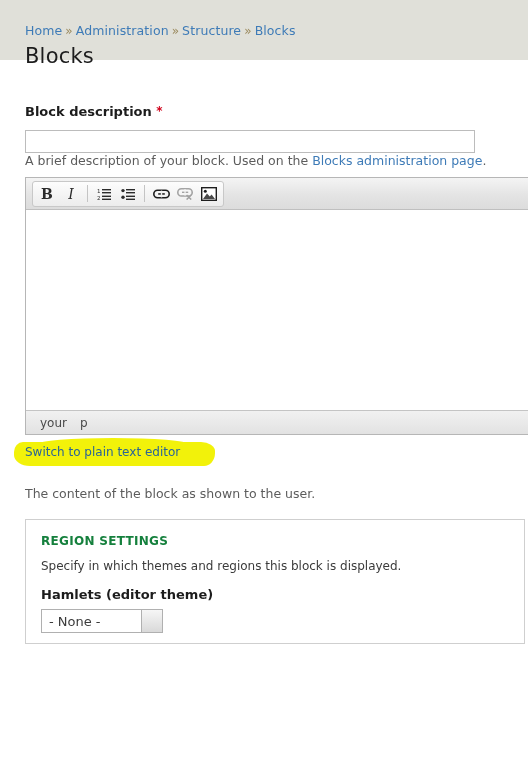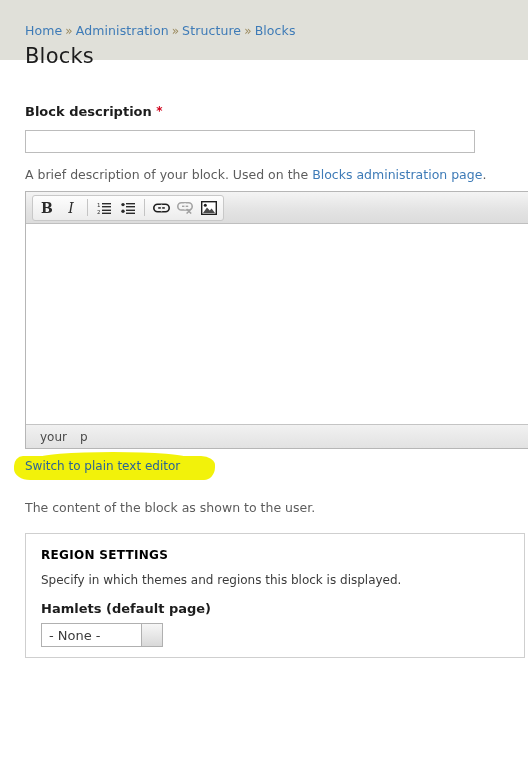--- a/index.html
+++ b/index.html
@@ -90,21 +90,21 @@
     color: #3e7bb7;
     text-decoration: none;
   }
 
   
   .m-title-label   { margin-top: 34px; }
   .m-title-input   { margin-top: 10px; }
   .m-title-desc    { margin-top: 9px; }
   .m-desc-label    { margin-top: 44px; }
   .m-desc-input    { margin-top: 11px; }
-  .m-desc-desc     { margin-top: 14px; }
+  .m-desc-desc     { margin-top: 0; }
   .m-body-label    { margin-top: 31px; }
 
   
   .editor {
     margin-top: 8px;
     width: 520px;            
     border: 1px solid #b6b6b6;
     background: #ffffff;
     box-sizing: border-box;
   }
@@ -202,21 +202,21 @@
     width: 500px;
     border: 1px solid #cfcfcf;
     background: #ffffff;
     box-sizing: border-box;
     padding: 14px 0 10px 15px;
   }
   .fieldset-legend {
     font-weight: bold;
     font-size: 12px;
     letter-spacing: 0.3px;
-    color: #000000;
+    color: #15803d;
     text-transform: uppercase;
   }
   .fieldset-desc {
     margin-top: 11px;
     font-size: 12px;
     color: #3b3b3b;
   }
   .theme-label {
     margin-top: 14px;
     font-weight: bold;
@@ -349,20 +349,20 @@
       <span class="highlighter"></span>
       <a href="#" class="switch-link">Switch to plain text editor</a>
     </div>
 
     <div class="desc m-body-desc">The content of the block as shown to the user.</div>
   </div>
 
   <div class="fieldset">
     <div class="fieldset-legend">REGION SETTINGS</div>
     <div class="fieldset-desc">Specify in which themes and regions this block is displayed.</div>
-    <div class="theme-label">Hamlets (default page)</div>
+    <div class="theme-label">Hamlets (editor theme)</div>
     <div class="select-box">
       <span class="select-value">- None -</span>
       <span class="select-arrow"></span>
     </div>
   </div>
 
 </div>
 
 </body></html>

